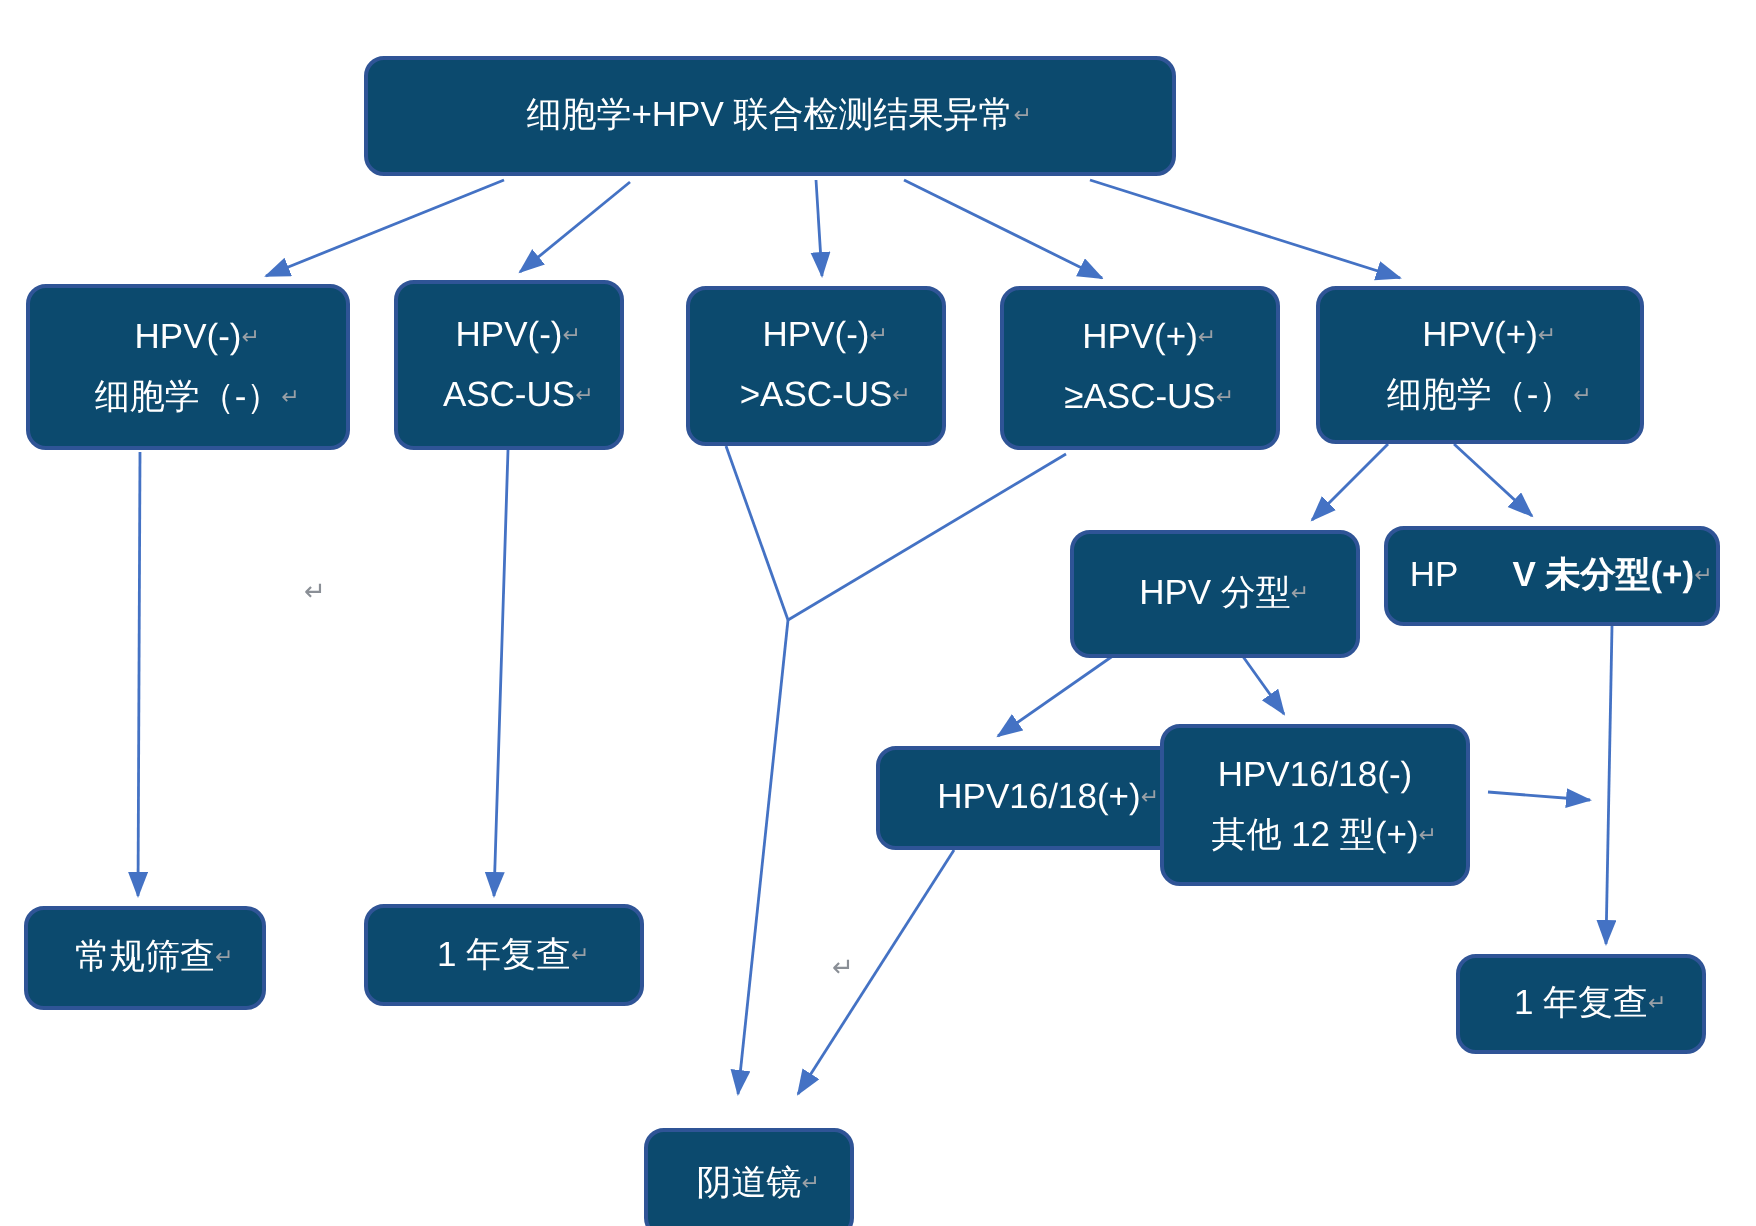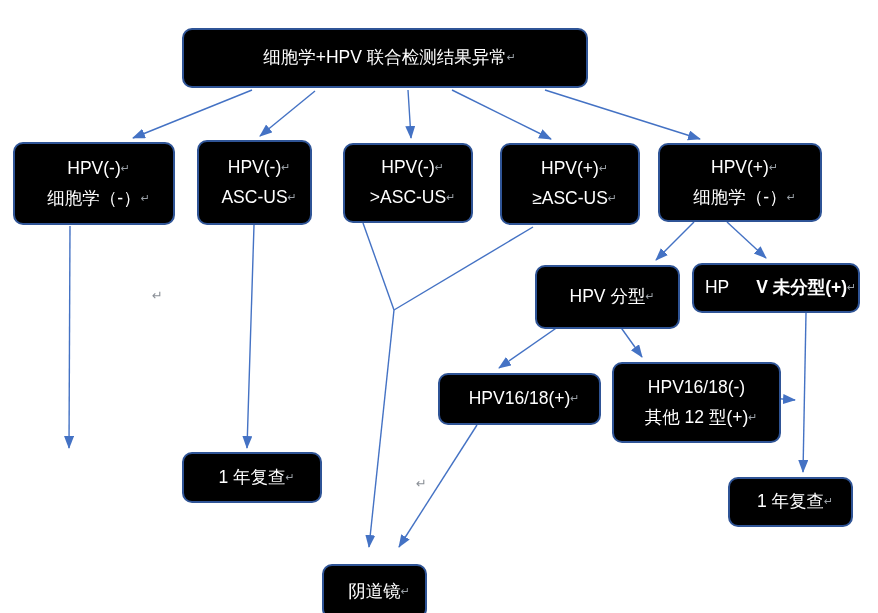--- a/index.html
+++ b/index.html
@@ -7,21 +7,21 @@
     position:relative;
     width:878px;height:613px;
     background:#ffffff;
     font-family:"Liberation Sans","DejaVu Sans",sans-serif;
     overflow:hidden;
   }
   svg.connector-layer{position:absolute;left:0;top:0;width:878px;height:613px;pointer-events:none;}
   svg.connector-layer line, svg.connector-layer polyline{stroke:#4472C4;stroke-width:1.4;fill:none;}
   .node{
     position:absolute;
-    background:#000000;
+    background:#0c4a6e;
     border:2px solid #2F5496;
     border-radius:10px;
     color:#FFFFFF;
     display:flex;flex-direction:column;
     align-items:center;justify-content:center;
     text-align:center;
     font-size:17.5px;
     line-height:1.7;
     box-sizing:border-box;
     z-index:2;
@@ -100,25 +100,28 @@
   </div>
 
   <div class="node" style="left:692px;top:263px;width:168px;height:50px;">
     <div><span>HP</span><span class="bold-seg">V 未分型(+)</span><span class="pmark">↵</span></div>
   </div>
 
   <div class="node" style="left:402px;top:373px;width:163px;height:52px;margin-left:36px;">
     <div><span>HPV16/18(+)</span><span class="pmark">↵</span></div>
   </div>
 
-  <div class="node" style="left:612px;top:362px;width:169px;height:81px;">
+  <div class="node" style="left:580px;top:362px;width:155px;height:81px;">
     <div><span>HPV16/18(-)</span></div>
     <div><span>其他 12 型(+)</span><span class="pmark">↵</span></div>
   </div>
 
+  <div class="node" style="left:12px;top:453px;width:121px;height:52px;">
+    <div><span>常规筛查</span><span class="pmark">↵</span></div>
+  </div>
 
   <div class="node" style="left:182px;top:452px;width:140px;height:51px;">
     <div><span>1 年复查</span><span class="pmark">↵</span></div>
   </div>
 
   <div class="node" style="left:322px;top:564px;width:105px;height:55px;">
     <div><span>阴道镜</span><span class="pmark">↵</span></div>
   </div>
 
   <div class="node" style="left:728px;top:477px;width:125px;height:50px;">

